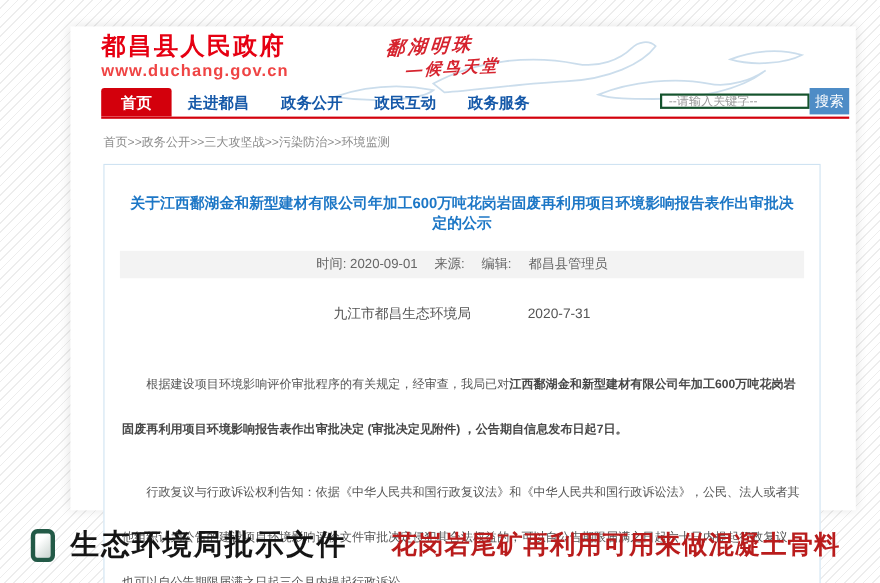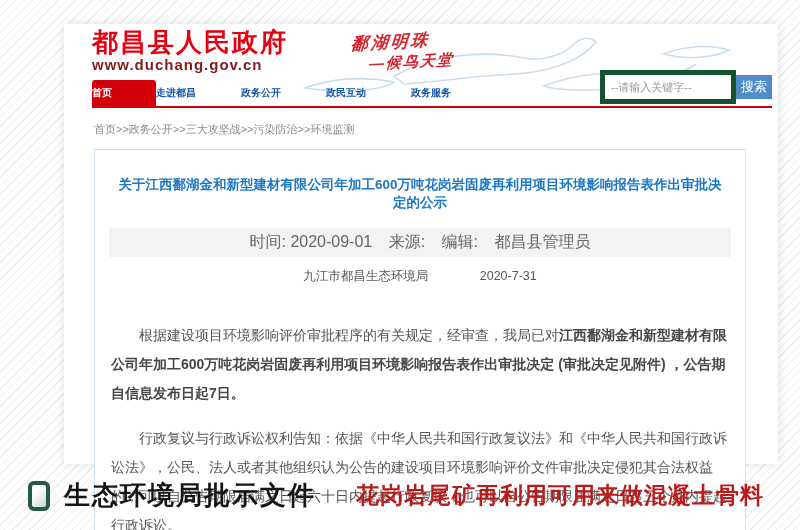--- a/index.html
+++ b/index.html
@@ -11,45 +11,45 @@
   }
   
   .site {
     position:absolute; left:64px; top:24px; width:714px; height:440px;
     background:#ffffff; box-shadow:0 0 10px rgba(0,0,0,.12);
   }
   
   .masthead { position:relative; height:56px; }
   .swans { position:absolute; left:180px; top:0; width:530px; height:80px; z-index:0; pointer-events:none; }
   .logo-block { position:absolute; left:28px; top:4px; z-index:2; cursor:pointer; }
-  .logo-title { font-size:26px; font-weight:bold; color:#e60012; letter-spacing:2px; line-height:28px; }
-  .logo-url { font-size:15px; font-weight:bold; color:#7f1d1d; letter-spacing:1px; }
+  .logo-title { font-size:22px; font-weight:bold; color:#e60012; letter-spacing:2px; line-height:28px; }
+  .logo-url { font-size:15px; font-weight:bold; color:#ef4444; letter-spacing:1px; }
   .slogan { position:absolute; left:286px; top:6px; z-index:1; color:#d6232e; font-weight:bold; font-style:italic; transform:rotate(-3deg) skewX(-8deg); }
   .slogan .l1 { font-size:17px; letter-spacing:3px; }
   .slogan .l2 { font-size:15px; margin-left:20px; letter-spacing:2px; }
   
   .navbar { position:relative; height:28px; z-index:2; }
   .nav-row { position:absolute; left:28px; top:0; height:26px; display:flex; align-items:flex-end; }
-  .tab { display:block; text-decoration:none; font-size:10px; font-weight:bold; color:#1558a8; width:85px; line-height:26px; cursor:pointer; }
+  .tab { display:block; text-decoration:none; font-size:14px; font-weight:bold; color:#1558a8; width:85px; text-align:center; line-height:26px; cursor:pointer; }
   .tab.home { width:64px; background:#d3000c; color:#ffffff; border-radius:3px 3px 0 0; }
   .red-line { position:absolute; left:28px; right:6px; bottom:0; height:2px; background:#d3000c; }
   .search-box { position:absolute; right:6px; bottom:4px; display:flex; align-items:center; }
-  .search-input { width:136px; height:34px; border:5px solid #14532d; font-size:11px; color:#888; padding:0 6px; outline:none; }
+  .search-input { width:136px; height:14px; border:2px solid #14532d; font-size:11px; color:#888; padding:0 6px; outline:none; }
   .search-input::placeholder { color:#999; }
   .search-btn { width:36px; height:24px; background:#4e8cc6; color:#ffffff; border:none; font-size:13px; cursor:pointer; font-family:Liberation Serif, serif; }
   
   .breadcrumb { padding:14px 0 0 30px; font-size:11px; color:#8a8a8a; cursor:pointer; }
   
   .card { margin:12px 32px 0 30px; border:1px solid #cfe3f2; padding:26px 12px 22px; min-height:290px; background:#ffffff; }
   .art-title { text-align:center; color:#1d77c6; font-size:13.5px; font-weight:bold; line-height:18px; margin:0 8px 16px; }
-  .art-meta { background:#f3f3f3; text-align:center; font-size:16px; color:#666; padding:4px 0; margin:0 2px 11px; }
+  .art-meta { background:#f3f3f3; text-align:center; font-size:12px; color:#666; padding:4px 0; margin:0 2px 24px; }
   .art-meta span { margin:0 6px; }
   .agency-line { text-align:center; font-size:12.5px; color:#555; margin-bottom:36px; }
   .agency-line .date { margin-left:48px; }
-  .para { font-size:14px; color:#555; line-height:29px; text-indent:2em; margin:16px 4px 8px; }
+  .para { font-size:11px; color:#555; line-height:41px; text-indent:2em; margin:16px 4px 8px; }
   .para b { color:#474747; }
   .contact { margin-top:16px; }
   
   .caption { position:absolute; left:28px; top:478px; display:flex; align-items:center; }
   .cap-icon { width:22px; height:30px; border:4px solid #235a47; border-radius:6px;
               background:linear-gradient(135deg,#ffffff 30%,#c9d4cf 100%); margin-right:14px; }
   .cap-label { font-size:26px; font-weight:bold; color:#151515; letter-spacing:2px; margin-right:40px; }
   .cap-note { font-size:23px; font-weight:bold; color:#b91c1c; letter-spacing:1px; }
 </style>
 </head>

